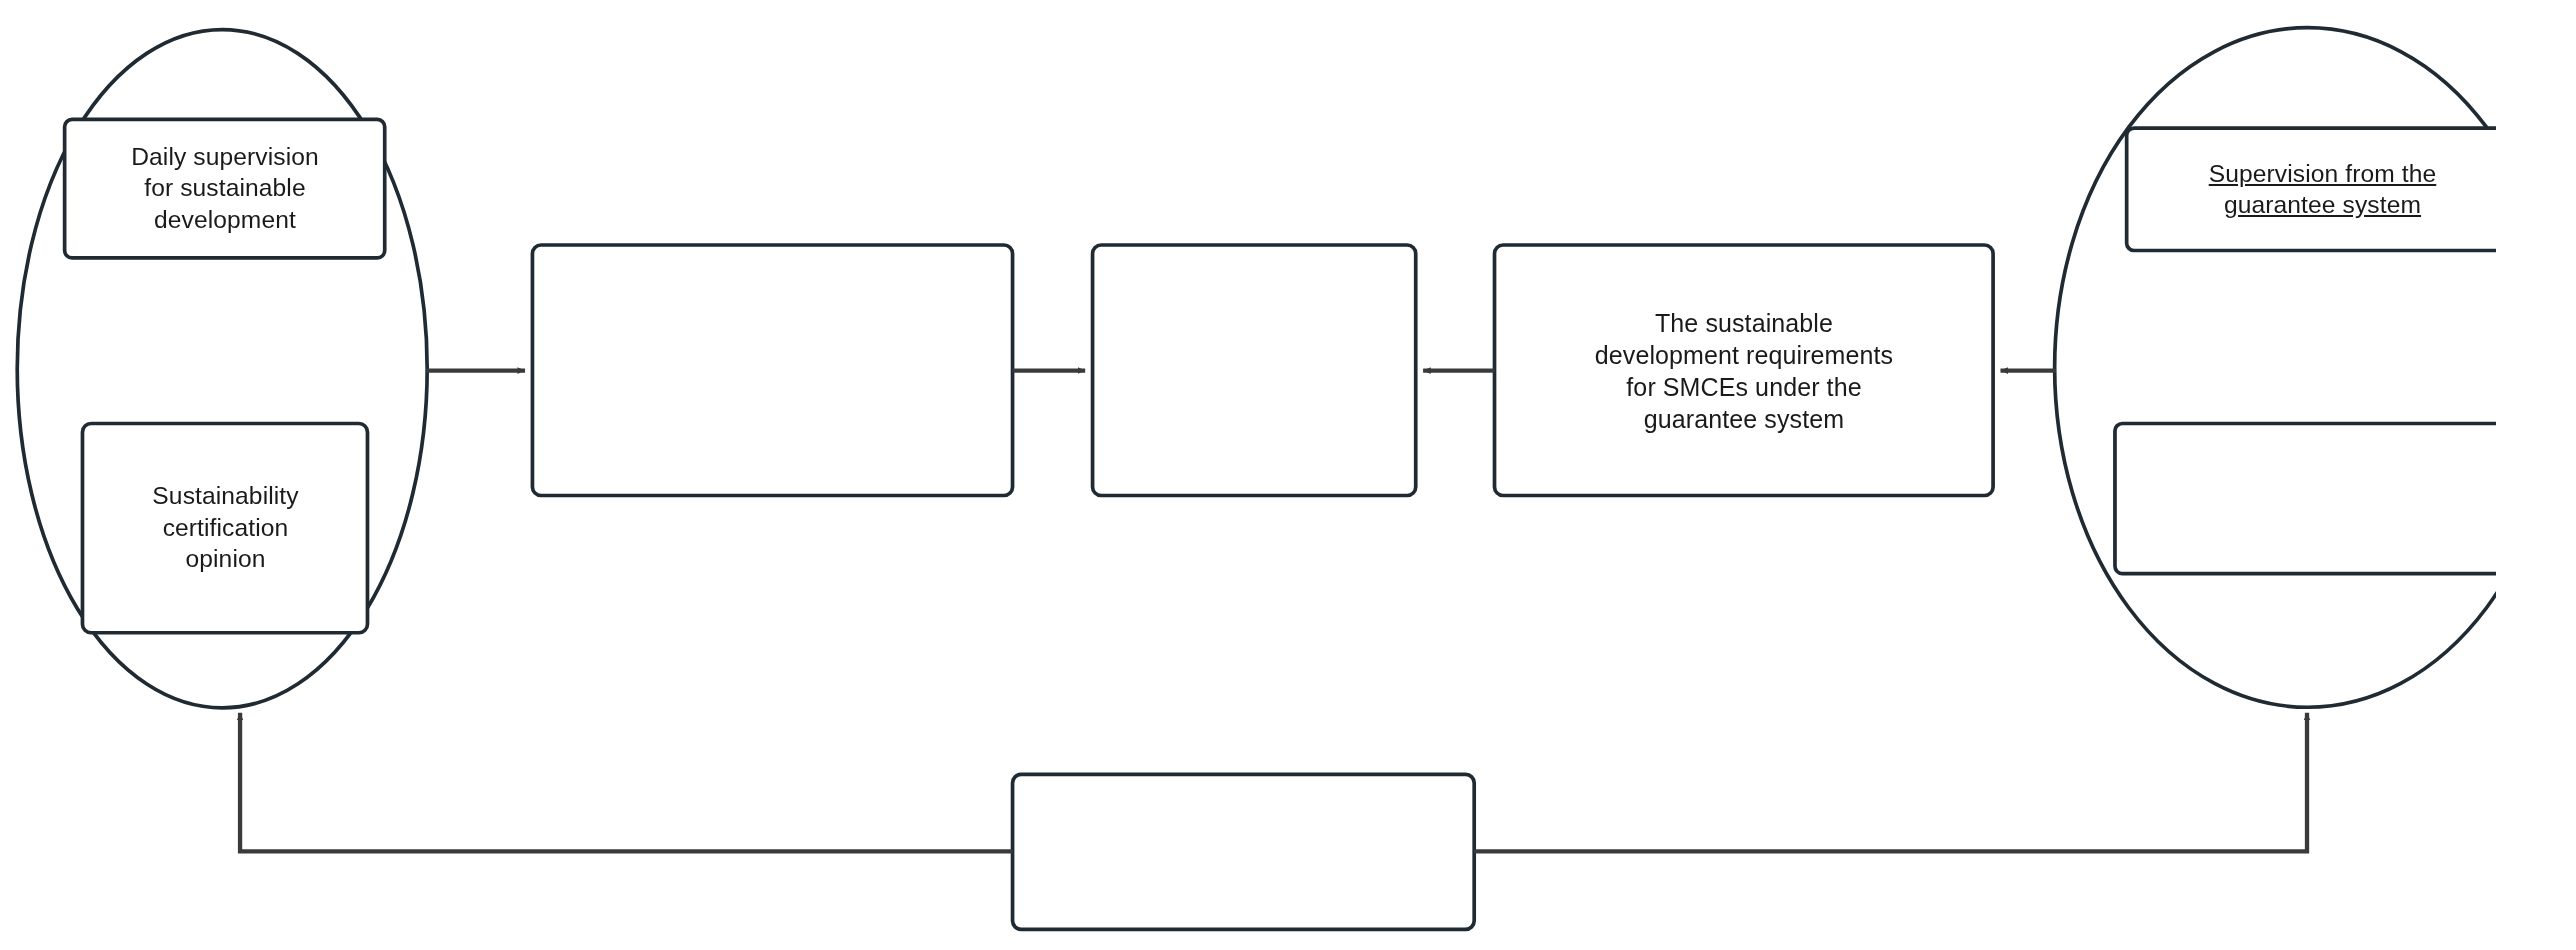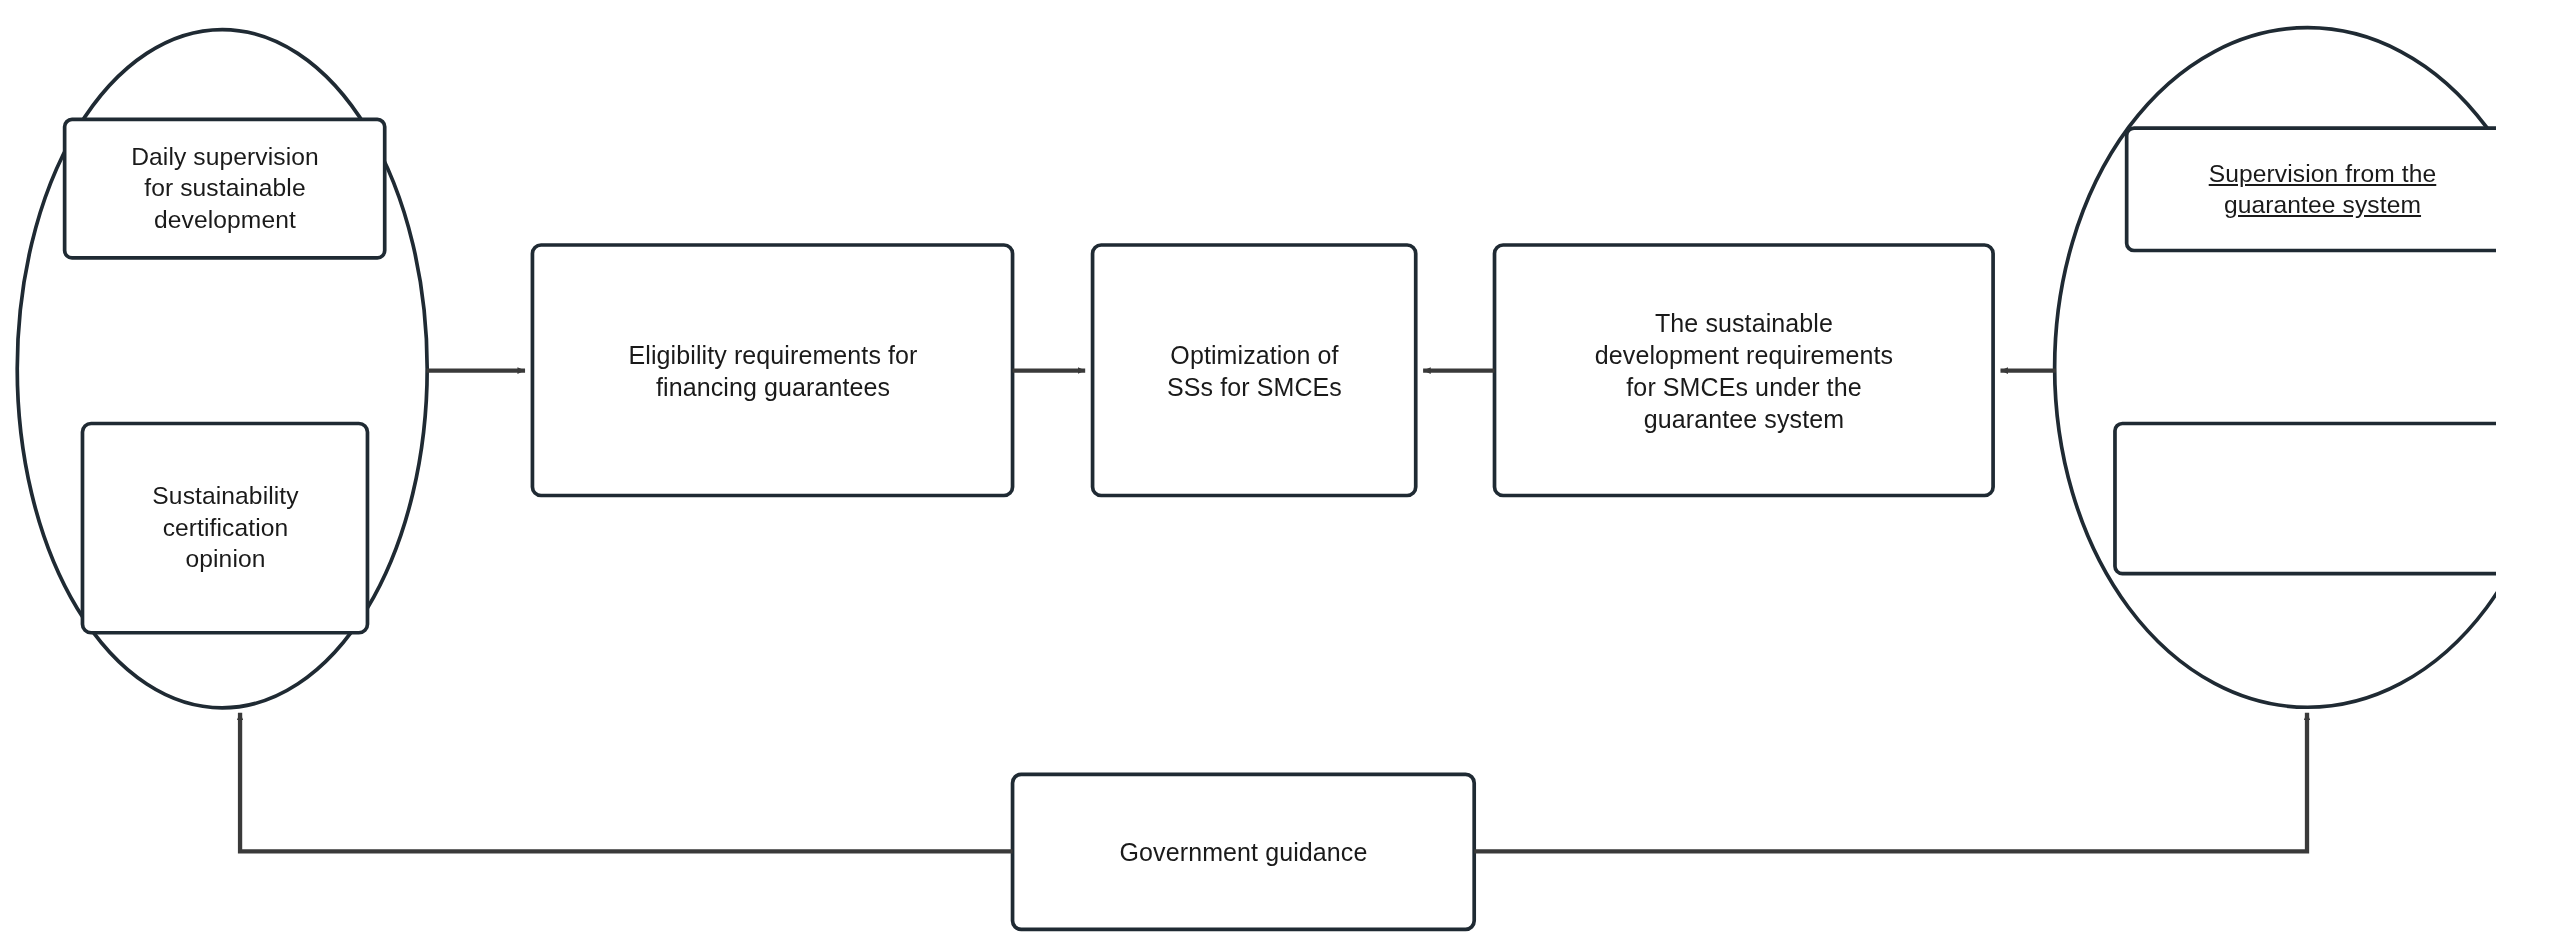--- a/index.html
+++ b/index.html
@@ -91,27 +91,22 @@
 development</div>
 
   <div class="node-label" style="left:89px; top:423px; width:273px; height:209px;">Sustainability
 certification
 opinion</div>
 
   <div class="node-label" style="left:2133px; top:128px; width:379px; height:122px;text-decoration:underline;">Supervision from the
 guarantee system</div>
 
 
-  <div class="node-label big" style="left:539px; top:245px; width:468px; height:251px;">Eligibility requirements for
-financing guarantees</div>
 
-  <div class="node-label big" style="left:1099px; top:245px; width:311px; height:251px;">Optimization of
-SSs for SMCEs</div>
 
   <div class="node-label big" style="left:1501px; top:245px; width:486px; height:251px;">The sustainable
 development requirements
 for SMCEs under the
 guarantee system</div>
 
-  <div class="node-label big" style="left:1019px; top:774px; width:449px; height:155px;">Government guidance</div>
 
 </div>
 
 
 </body></html>

